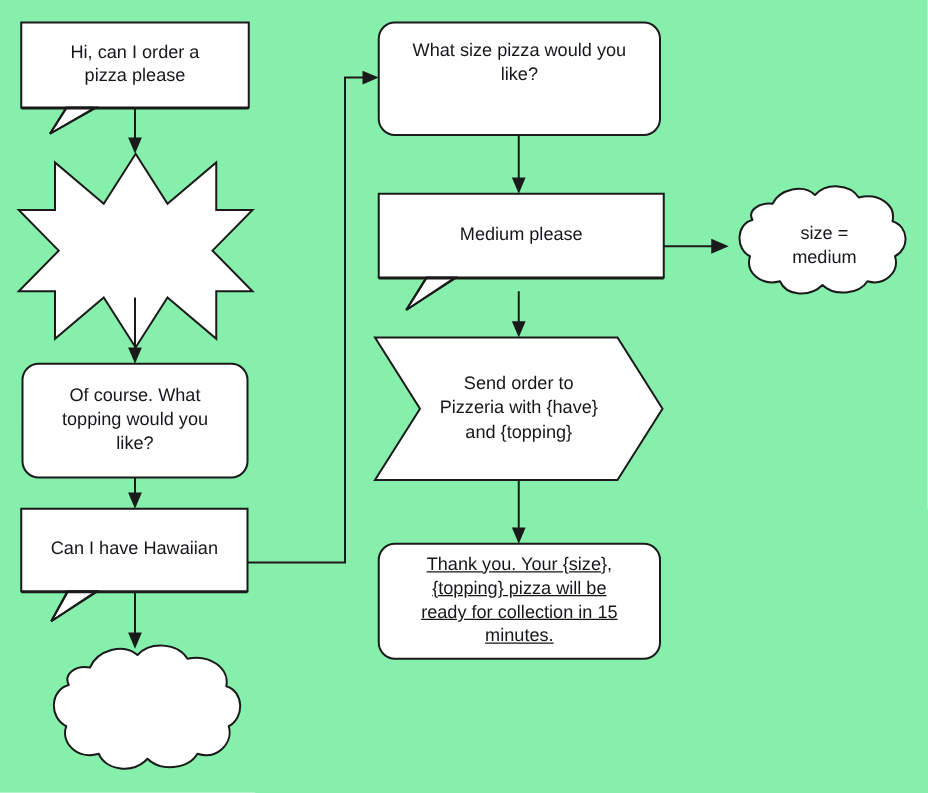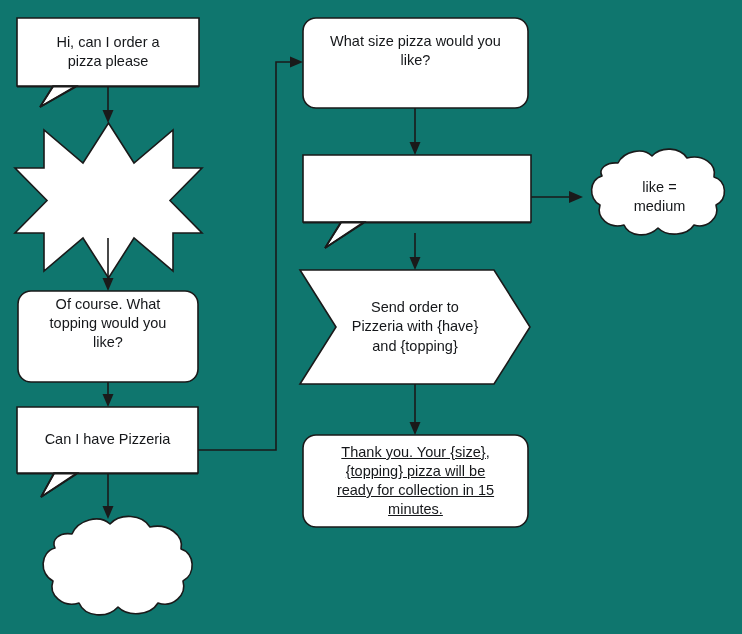--- a/index.html
+++ b/index.html
@@ -10,21 +10,21 @@
   body {
     width: 742px;
     height: 634px;
     overflow: hidden;
     font-family: "Liberation Sans", sans-serif;
   }
   #canvas {
     position: relative;
     width: 742px;
     height: 634px;
-    background: #0f766e;
+    background: #86efac;
   }
   svg.diagram {
     position: absolute;
     top: 0;
     left: 0;
     width: 742px;
     height: 634px;
   }
   .shape {
     fill: #ffffff;
@@ -173,32 +173,33 @@
     <g>
       <rect class="shape" x="303" y="435" width="225" height="92" rx="13" ry="13"></rect>
     </g>
 
   </svg>
 
   <div class="nodetext" style="left:17px; top:18px; width:182px; height:68px;">Hi, can I order a
 pizza please</div>
 
 
-  <div class="nodetext" style="left:18px; top:278px; width:180px; height:91px;">Of course. What
+  <div class="nodetext" style="left:18px; top:291px; width:180px; height:91px;">Of course. What
 topping would you
 like?</div>
 
-  <div class="nodetext" style="left:17px; top:407px; width:181px; height:66px;">Can I have Pizzeria</div>
+  <div class="nodetext" style="left:17px; top:407px; width:181px; height:66px;">Can I have Hawaiian</div>
 
 
   <div class="nodetext" style="left:303px; top:18px; width:225px; height:66px;">What size pizza would you
 like?</div>
 
-
-  <div class="nodetext" style="left:589px; top:150px; width:141px; height:94px;">like =
+  <div class="nodetext" style="left:303px; top:155px; width:228px; height:67px;">Medium please</div>
+
+  <div class="nodetext" style="left:589px; top:150px; width:141px; height:94px;">size =
 medium</div>
 
   <div class="nodetext" style="left:300px; top:270px; width:230px; height:114px;">Send order to
 Pizzeria with {have}
 and {topping}</div>
 
   <div class="nodetext" style="left:303px; top:435px; width:225px; height:92px;text-decoration:underline;">Thank you. Your {size},
 {topping} pizza will be
 ready for collection in 15
 minutes.</div>

